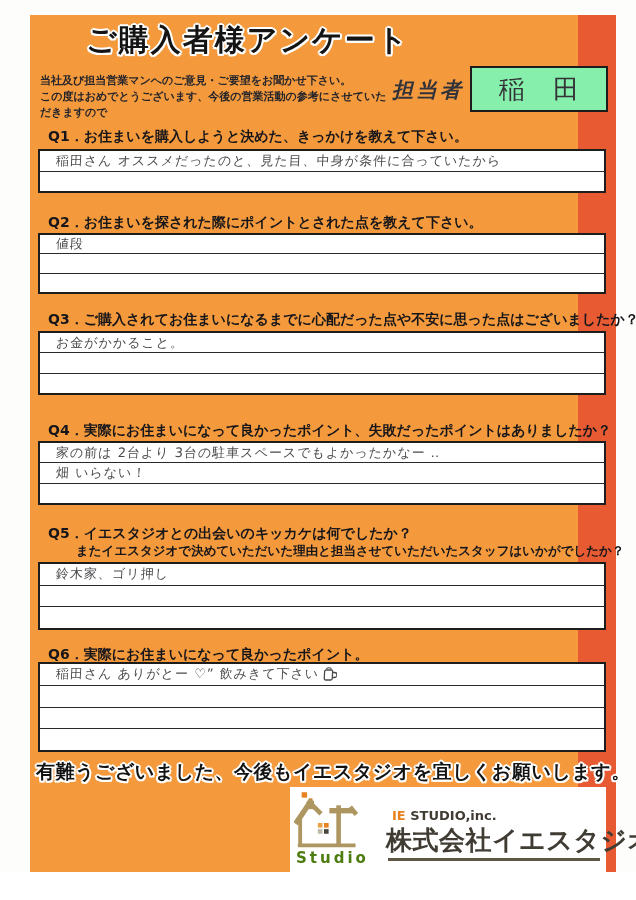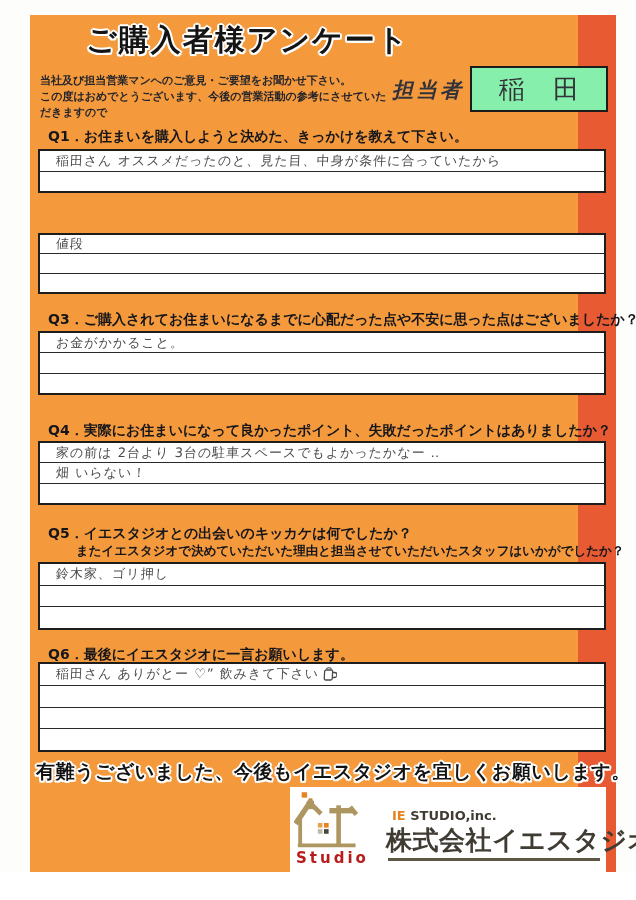--- a/index.html
+++ b/index.html
@@ -34,21 +34,21 @@
   .row.bt { border-top:1.5px solid #2a2a2a; }
   .hand { font-size:13px; color:#4B4B4E; padding-left:16px; white-space:nowrap;
           letter-spacing:1px; transform:skewX(-3deg); display:inline-flex; align-items:center; gap:6px; }
 
   .thanks { position:absolute; left:36px; top:759px; font-size:19px; font-weight:800;
             color:#131313; letter-spacing:0.5px; white-space:nowrap; }
 
   .logo-box { position:absolute; left:290px; top:787px; width:316px; height:85px; background:#fff; }
   .house-svg { position:absolute; left:4px; top:3px; }
   .studio-word { position:absolute; left:6px; top:62px; font-size:15px; font-weight:bold;
-                 color:#b91c1c; letter-spacing:3px; }
+                 color:#4d7c0f; letter-spacing:3px; }
   .en-name { position:absolute; left:102px; top:21px; font-size:13px; font-weight:bold; color:#403C34; }
   .en-name .ie { color:#E8821E; }
   .jp-name { position:absolute; left:96px; top:36px; font-size:26px; font-weight:900; color:#403C34;
              letter-spacing:0.5px; white-space:nowrap; }
   .jp-underline { position:absolute; left:98px; top:71px; width:212px; height:2.5px; background:#5d5743; }
 </style>
 </head>
 <body>
 
 <div class="page">
@@ -70,20 +70,21 @@
   <div class="q-label" style="top:128px">Q1．お住まいを購入しようと決めた、きっかけを教えて下さい。</div>
   <div class="a-box" style="top:149px;height:44px">
     <div class="row">
         <span class="hand">稲田さん オススメだったのと、見た目、中身が条件に合っていたから</span>
       </div>
     <div class="row bt">
         <span class="hand"></span>
       </div>
   </div>
 
+  <div class="q-label" style="top:214px">Q2．お住まいを探された際にポイントとされた点を教えて下さい。</div>
   <div class="a-box" style="top:233px;height:61px">
     <div class="row">
         <span class="hand">値段</span>
       </div>
     <div class="row bt">
         <span class="hand"></span>
       </div>
     <div class="row bt">
         <span class="hand"></span>
       </div>
@@ -122,21 +123,21 @@
         <span class="hand">鈴木家、ゴリ押し</span>
       </div>
     <div class="row bt">
         <span class="hand"></span>
       </div>
     <div class="row bt">
         <span class="hand"></span>
       </div>
   </div>
 
-  <div class="q-label" style="top:646px">Q6．最後にイエスタジオに一言お願いします。</div>
+  <div class="q-label" style="top:646px">Q6．実際にお住まいになって良かったポイント。</div>
   <div class="a-box" style="top:662px;height:90px">
     <div class="row">
       <span class="hand">稲田さん ありがとー ♡” 飲みきて下さい</span>
       <span class="hand" style="padding-left:4px">
         <svg width="14" height="16" viewBox="0 0 14 16">
           <rect x="1.5" y="4" width="8" height="10" rx="1.5" fill="none" stroke="#4B4B4E" stroke-width="1.3"></rect>
           <path d="M9.5 6.5 h2 a1.8 1.8 0 0 1 0 5 h-2" fill="none" stroke="#4B4B4E" stroke-width="1.3"></path>
           <path d="M3 3 c1.2-1.6 4-1.6 5.2 0" fill="none" stroke="#4B4B4E" stroke-width="1.1"></path>
         </svg>
       </span>

